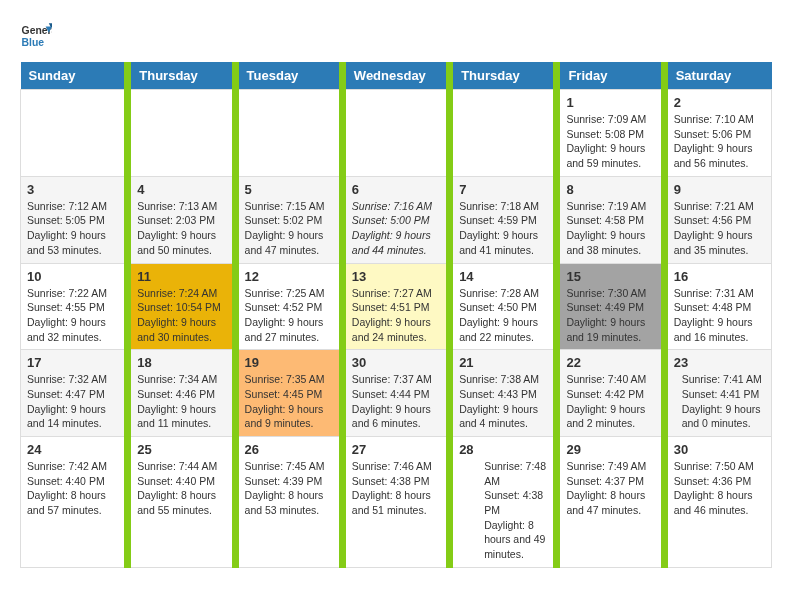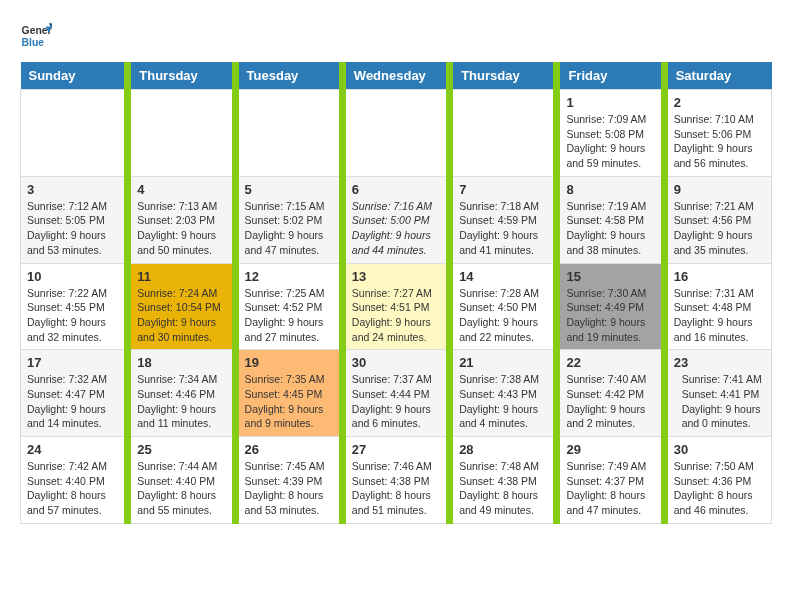--- a/index.html
+++ b/index.html
@@ -288,21 +288,21 @@
 Daylight: 8 hours and 53 minutes.</div>
         </td>
         <td style="background-color: rgb(255, 255, 255);">
           <span class="day-num">27</span>
           <div class="day-info" style="white-space: pre-line;">Sunrise: 7:46 AM
 Sunset: 4:38 PM
 Daylight: 8 hours and 51 minutes.</div>
         </td>
         <td style="background-color: rgb(255, 255, 255);">
           <span class="day-num">28</span>
-          <div class="day-info" style="white-space: pre-line;">Sunrise: 7:48 AM
+          <div class="day-info" style="white-space: pre-line; margin-left: 25px;">Sunrise: 7:48 AM
 Sunset: 4:38 PM
 Daylight: 8 hours and 49 minutes.</div>
         </td>
         <td style="background-color: rgb(255, 255, 255);">
           <span class="day-num">29</span>
           <div class="day-info" style="white-space: pre-line;">Sunrise: 7:49 AM
 Sunset: 4:37 PM
 Daylight: 8 hours and 47 minutes.</div>
         </td>
         <td style="background-color: rgb(255, 255, 255);">

